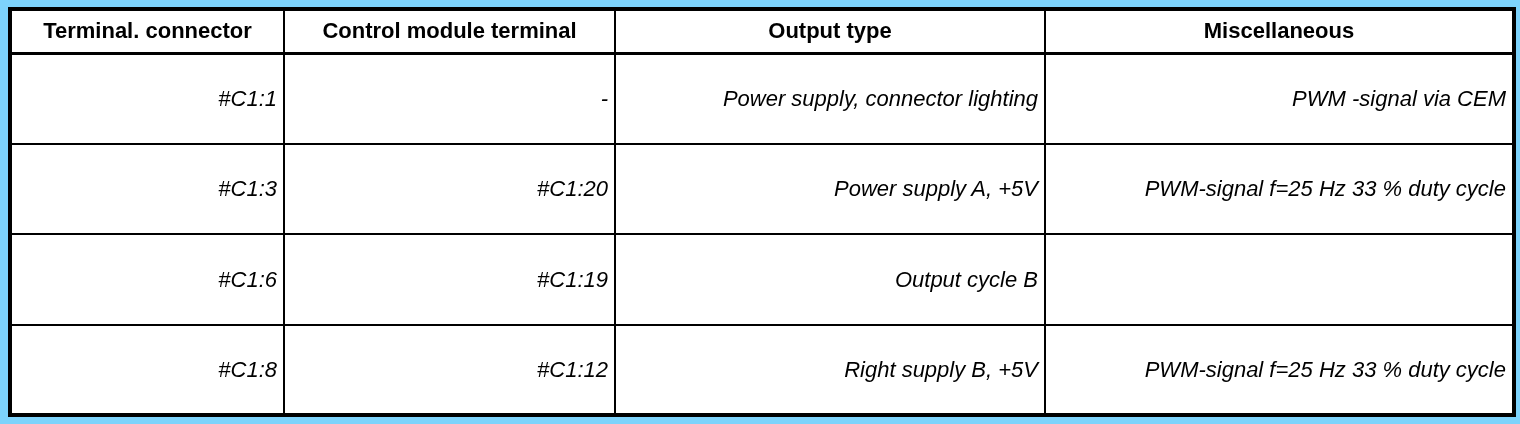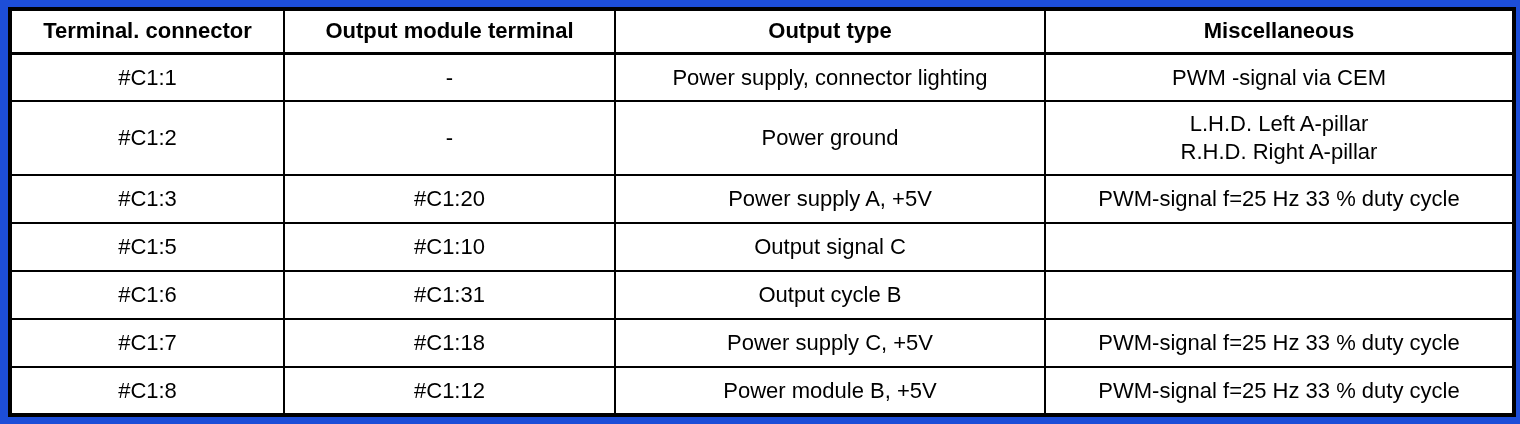--- a/index.html
+++ b/index.html
@@ -5,21 +5,21 @@
   * { box-sizing: border-box; }
   html, body {
     margin: 0;
     padding: 0;
     background: #ffffff;
     font-family: "Liberation Sans", sans-serif;
   }
   .page {
     width: 1520px;
     height: 424px;
-    background: #1d4ed8;
+    background: #7dd3fc;
     padding: 7px 8px;
   }
   table.pinout {
     border-collapse: collapse;
     table-layout: fixed;
     width: 1504px;
     height: 410px;
     border: 4px solid #000000;
     background: #ffffff;
   }
@@ -32,86 +32,68 @@
   }
   table.pinout thead th {
     font-weight: bold;
     text-align: center;
     vertical-align: middle;
     height: 44px;
     border-bottom: 3px solid #000000;
     padding: 2px 4px;
   }
   table.pinout tbody td {
-    text-align: center;
+    text-align: right;
     vertical-align: middle;
     height: 41px;
     padding: 3px 6px;
     line-height: 1.25;
     white-space: pre-line;
+    font-style: italic;
   }
 </style>
 </head>
 <body>
 
 <div class="page">
   <table class="pinout">
     <colgroup>
       <col style="width:274px">
       <col style="width:331px">
       <col style="width:430px">
       <col style="width:469px">
     </colgroup>
     <thead>
       <tr>
         <th>Terminal. connector</th>
-        <th>Output module terminal</th>
+        <th>Control module terminal</th>
         <th>Output type</th>
         <th>Miscellaneous</th>
       </tr>
     </thead>
     <tbody>
       <tr>
         <td>#C1:1</td>
         <td>-</td>
         <td>Power supply, connector lighting</td>
         <td>PWM -signal via CEM</td>
       </tr>
       <tr>
-        <td>#C1:2</td>
-        <td>-</td>
-        <td>Power ground</td>
-        <td>L.H.D. Left A-pillar
-R.H.D. Right A-pillar</td>
-      </tr>
-      <tr>
         <td>#C1:3</td>
         <td>#C1:20</td>
         <td>Power supply A, +5V</td>
         <td>PWM-signal f=25 Hz 33 % duty cycle</td>
       </tr>
       <tr>
-        <td>#C1:5</td>
-        <td>#C1:10</td>
-        <td>Output signal C</td>
-        <td></td>
-      </tr>
-      <tr>
         <td>#C1:6</td>
-        <td>#C1:31</td>
+        <td>#C1:19</td>
         <td>Output cycle B</td>
         <td></td>
       </tr>
       <tr>
-        <td>#C1:7</td>
-        <td>#C1:18</td>
-        <td>Power supply C, +5V</td>
-        <td>PWM-signal f=25 Hz 33 % duty cycle</td>
-      </tr>
-      <tr>
         <td>#C1:8</td>
         <td>#C1:12</td>
-        <td>Power module B, +5V</td>
+        <td>Right supply B, +5V</td>
         <td>PWM-signal f=25 Hz 33 % duty cycle</td>
       </tr>
     </tbody>
   </table>
 </div>
 
 </body></html>

